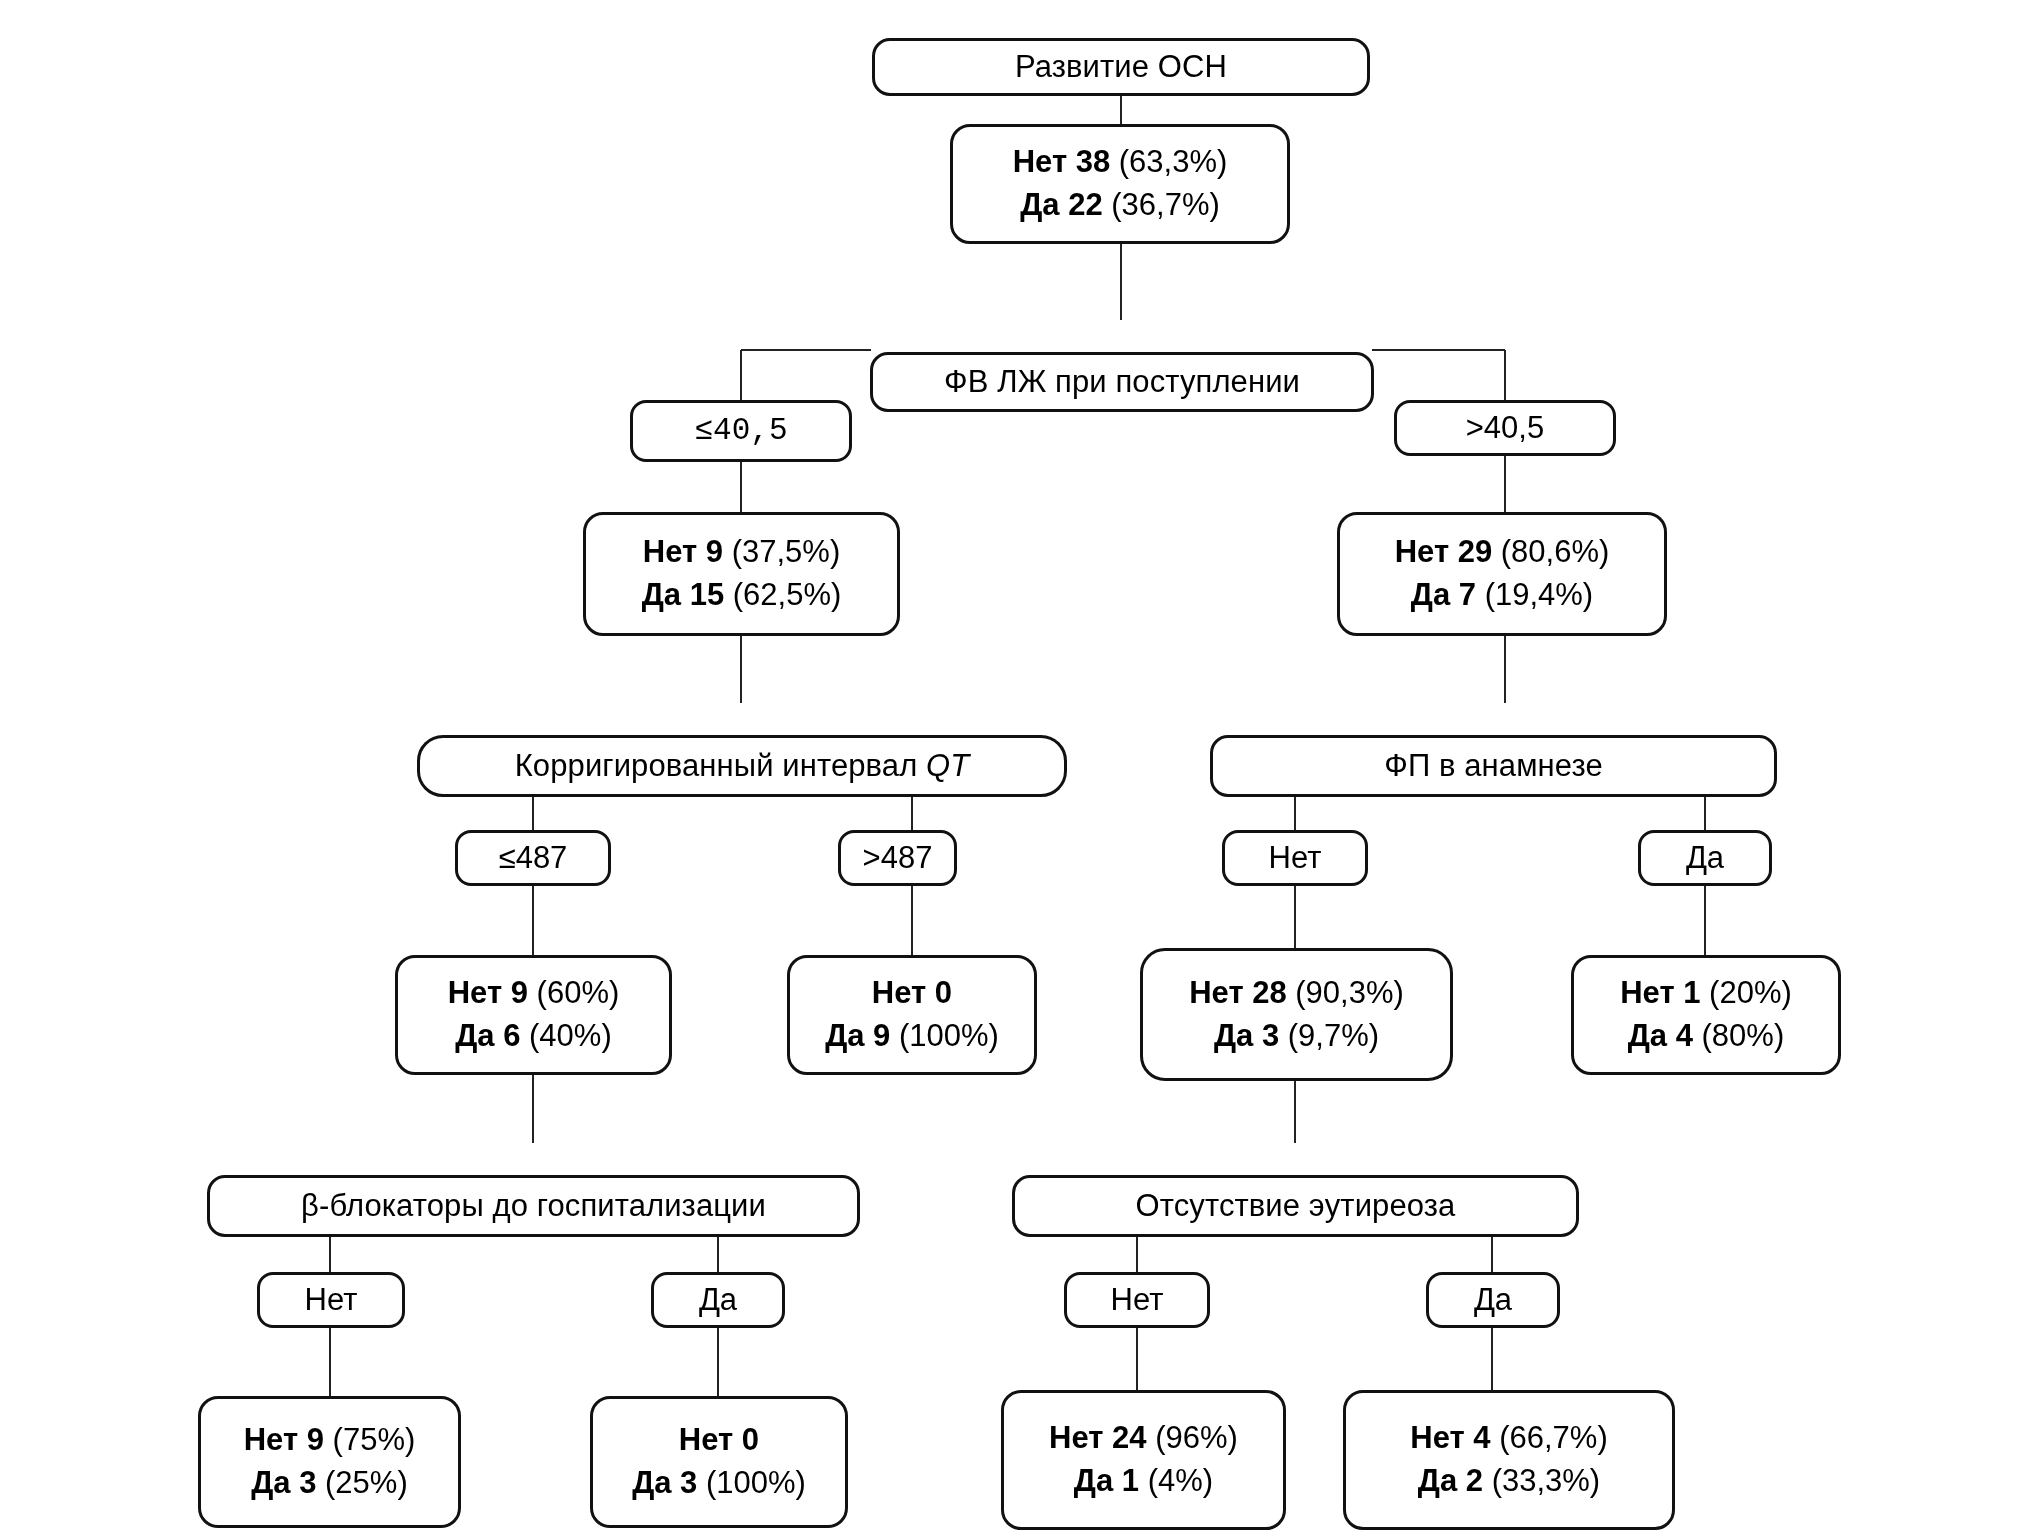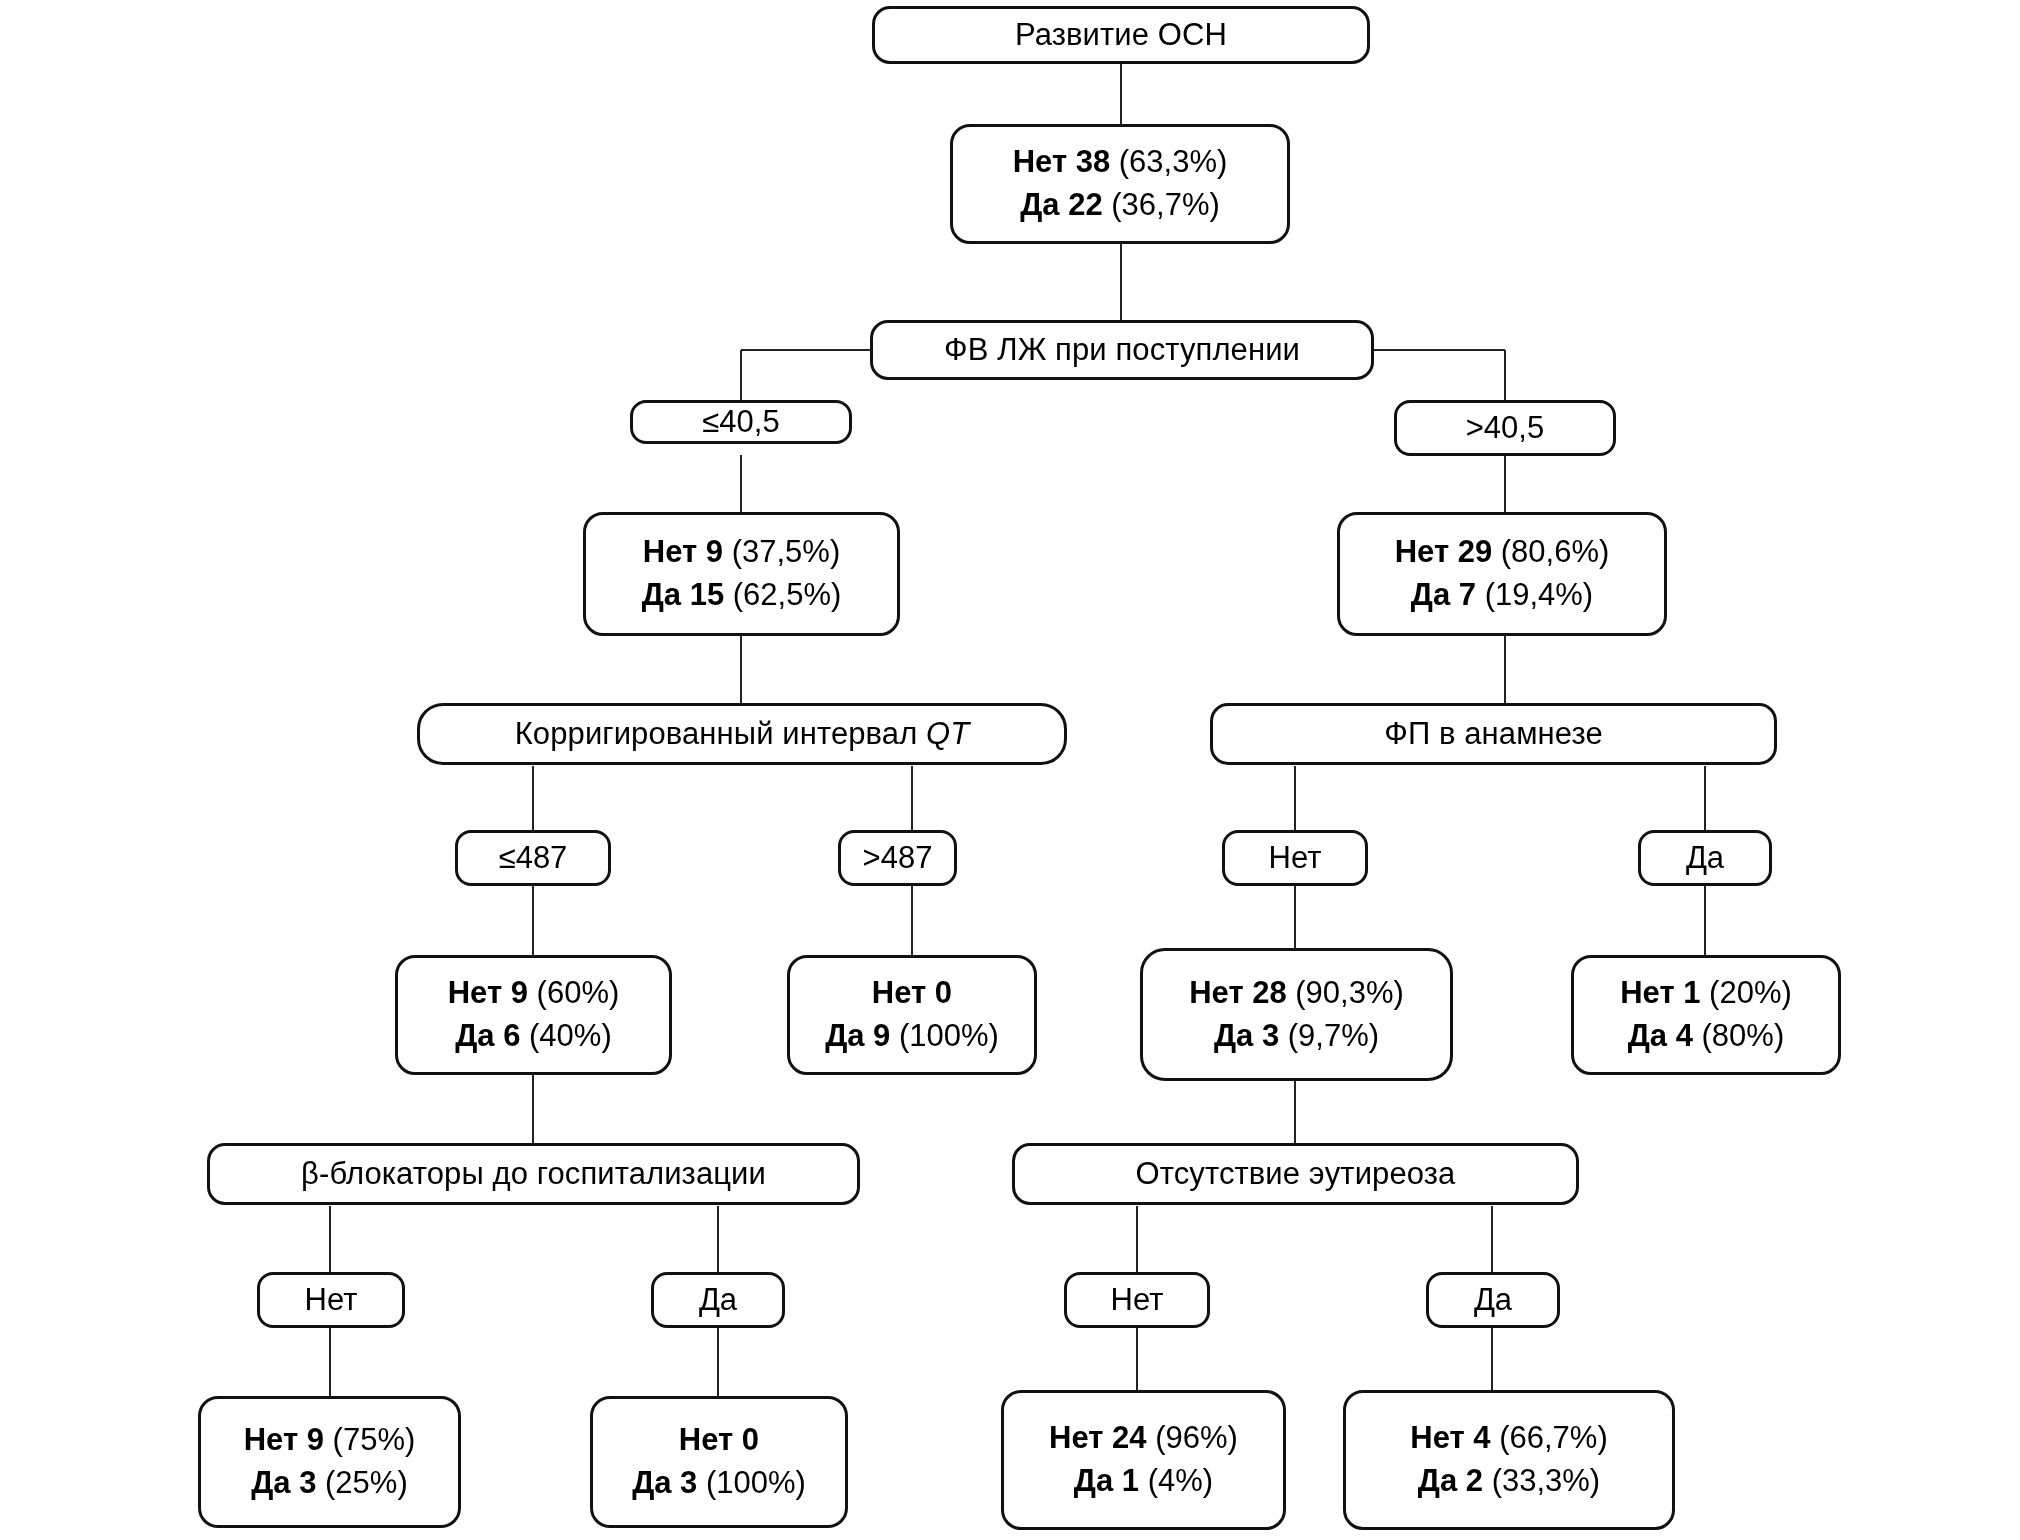--- a/index.html
+++ b/index.html
@@ -38,20 +38,21 @@
     text-align: center;
     color: #000000;
     line-height: 1.18;
     z-index: 5;
   }
   
   .node.question {
     font-size: 31px;
     font-weight: 400;
     letter-spacing: 0.1px;
+    margin-top: 32px;
   }
   
   .node.chip {
     font-size: 31px;
     font-weight: 400;
     border-radius: 16px;
   }
   
   .node.outcome {
     font-size: 31px;
@@ -135,21 +136,21 @@
     <div class="line">
       <b>Да 22</b>
       <span>(36,7%)</span>
     </div>
   </div>
 
   <div class="node question" style="left:870px; top:320px; width:504px; height:60px;">
     <span>ФВ ЛЖ при поступлении</span>
   </div>
 
-  <div class="node chip" style="left:630px; top:400px; width:222px; height:44px;">
+  <div class="node chip" style="left:630px; top:400px; width:222px; height:62px;font-family:Liberation Mono, monospace;">
     <span>≤40,5</span>
   </div>
   <div class="node chip" style="left:1394px; top:400px; width:222px; height:56px;">
     <span>&gt;40,5</span>
   </div>
 
   <div class="node outcome" style="left:583px; top:512px; width:317px; height:124px;">
     <div class="line">
       <b>Нет 9</b>
       <span>(37,5%)</span>

